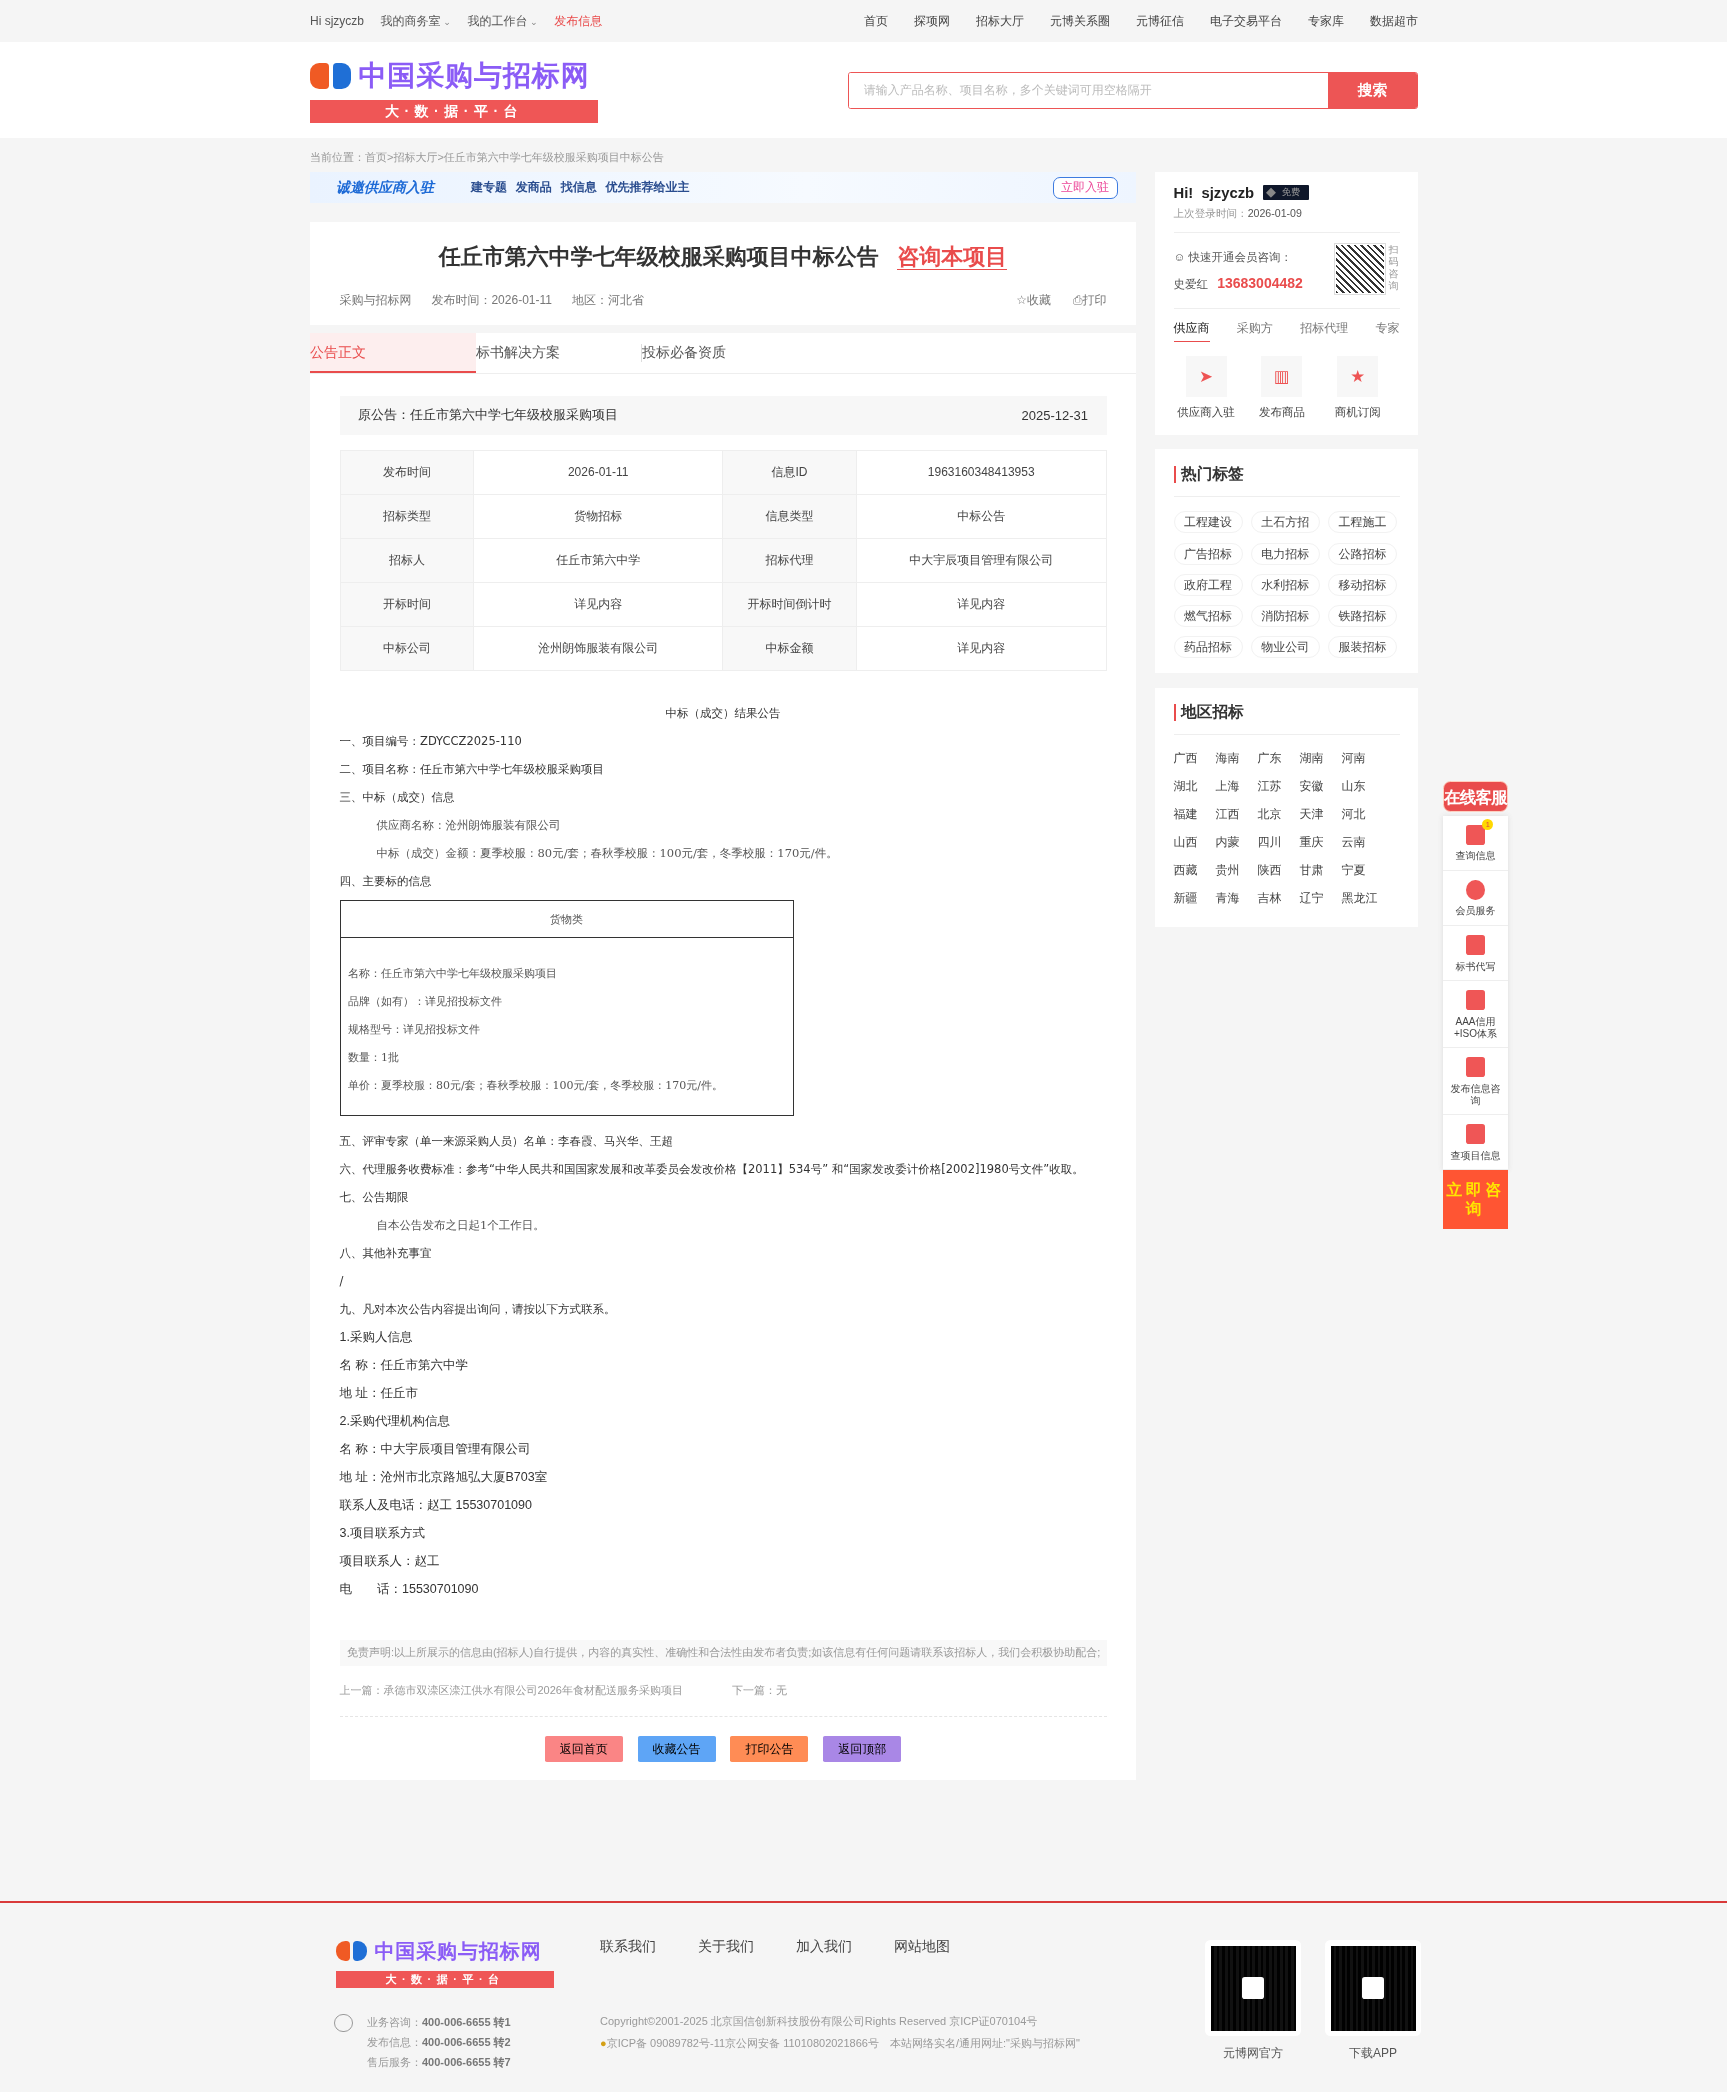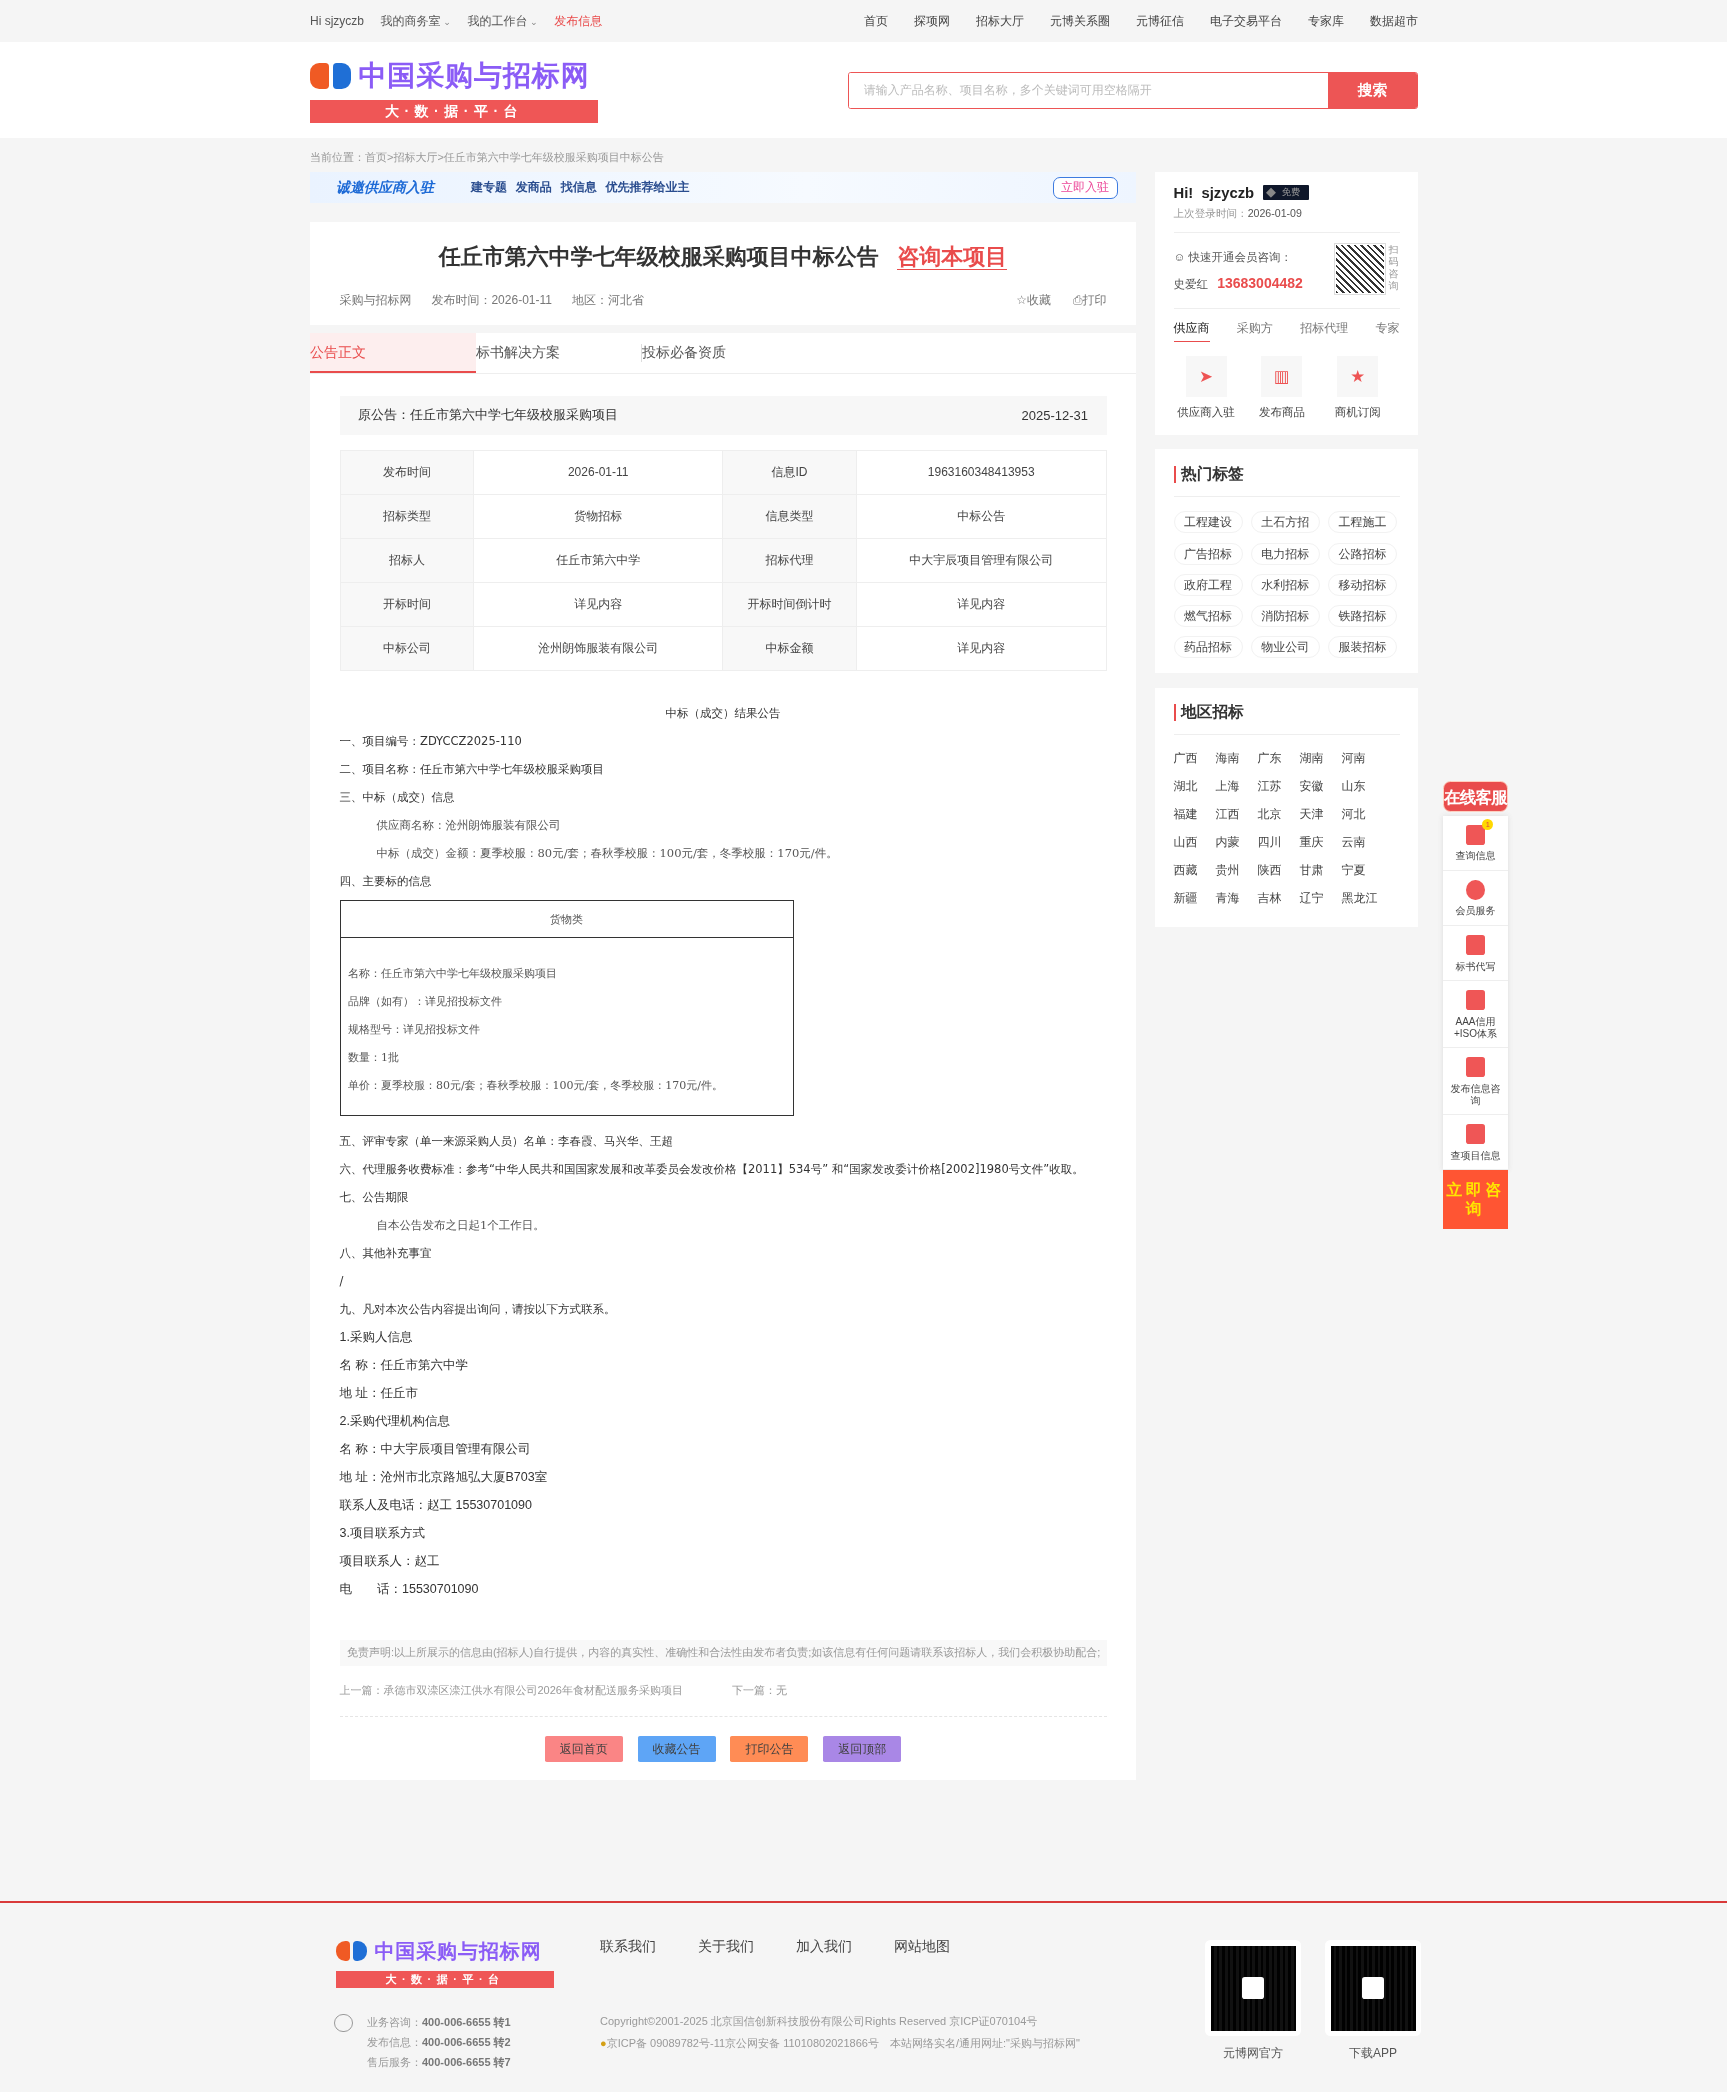--- a/index.html
+++ b/index.html
@@ -55,21 +55,21 @@
 .article .ct{text-align:center}
 .article .ind{padding-left:37px;color:#555;font-family:"DejaVu Serif",serif}
 .goods{width:454px;border:0.9px solid #333;margin:5.5px 0 11px;font-family:"DejaVu Serif",serif;color:#555;font-size:11px}
 .goods .h{text-align:center;border-bottom:0.9px solid #333;height:37px;line-height:37px}
 .goods .b{padding:22px 7.4px 14.8px}
 .contact{font-size:12.5px;line-height:28px;font-family:"Liberation Sans",sans-serif}
 .disclaim{margin-top:37px;background:#f8f8f8;font-size:11px;color:#999;padding:5.5px 7.4px;height:26px;line-height:14.8px;white-space:nowrap;overflow:hidden}
 .pn{font-size:11px;color:#999;margin-top:16.6px;padding-bottom:18.5px;border-bottom:0.9px dashed #e5e5e5}
 .pn span{margin-right:46px}
 .btns{display:flex;justify-content:center;gap:14.8px;margin-top:18.5px}
-.btns div{width:78px;height:26px;color:#404040;font-size:12px;text-align:center;line-height:26px;border-radius:1.8px}
+.btns div{width:78px;height:26px;color:#000000;font-size:12px;text-align:center;line-height:26px;border-radius:1.8px}
 
 .card{background:#fff;padding:13px 18.5px 14.8px;margin-bottom:14.8px}
 .hi{display:flex;align-items:flex-start;gap:9.2px}
 .hi b{font-size:14.8px;color:#222}
 .badge{background:#0f172a;color:#999;font-size:9.2px;padding:0.9px 9.2px 0.9px 18.5px;border-radius:1px;position:relative}
 .badge::before{content:"\25C6";position:absolute;left:2.8px;top:-1.8px;color:#888;font-size:13px}
 .last{font-size:10.6px;color:#999;margin-top:5.5px;padding-bottom:11px;border-bottom:0.9px solid #eee}
 .last span{color:#555}
 .consult{display:flex;justify-content:space-between;padding:11px 0;border-bottom:0.9px solid #eee}
 .consult .t{font-size:11.5px;color:#555;line-height:26px}

